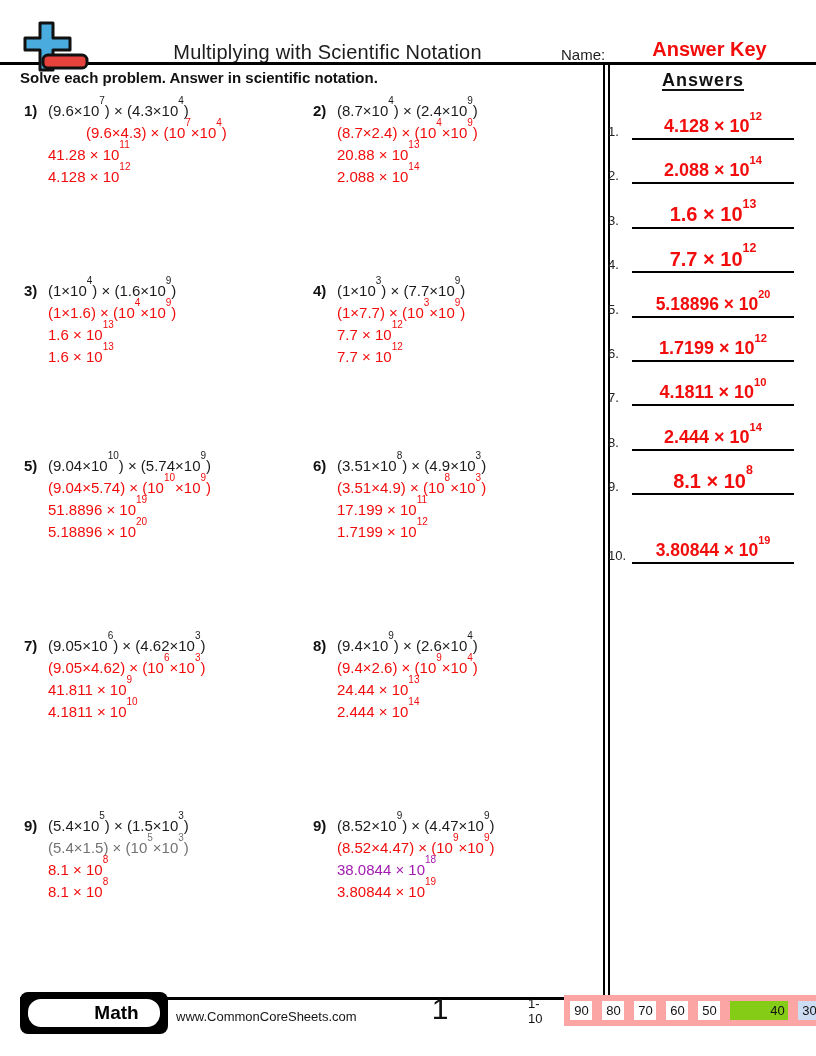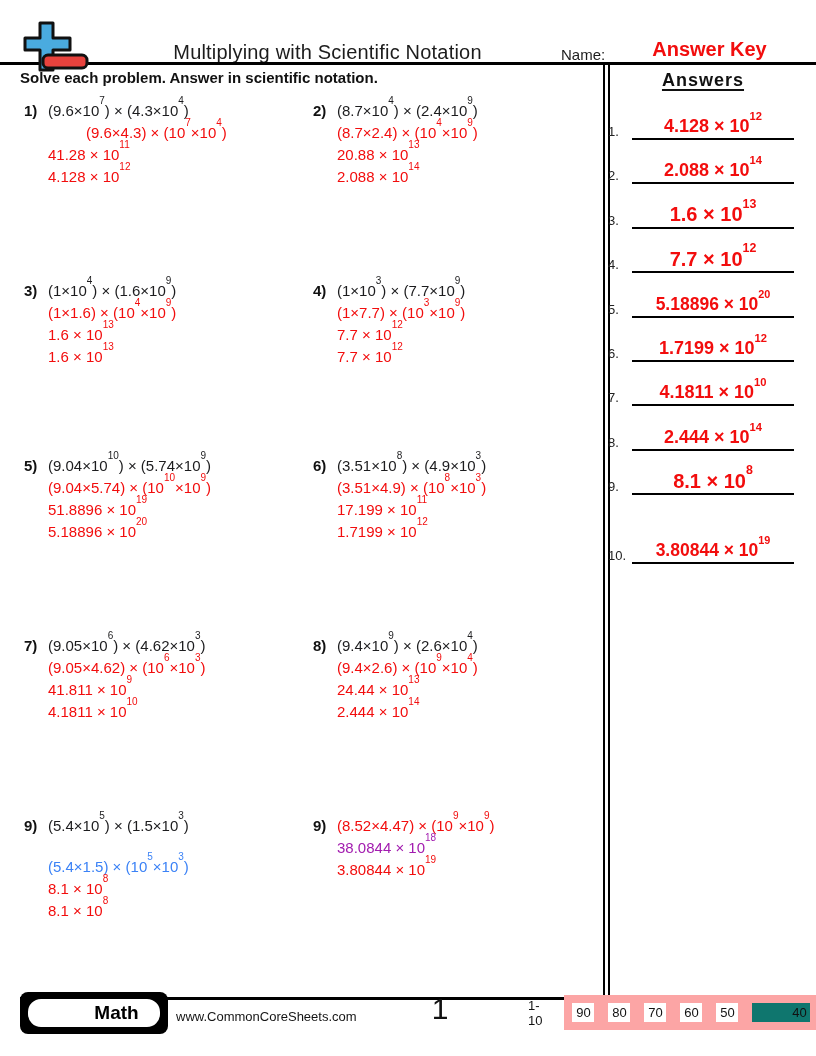--- a/index.html
+++ b/index.html
@@ -40,21 +40,21 @@
   #badge{position:absolute; left:20px; top:992px; width:148px; height:42px;
     background:#000; border-radius:8px; z-index:3; display:flex; align-items:center; justify-content:center;}
   #badge-oval{width:132px; height:28px; background:#fff; border:3px solid #000; border-radius:16px;
     display:flex; align-items:center; justify-content:center;}
   #badge-label{font-size:19px; font-weight:700; color:#000;margin-left:45px;}
   #website{position:absolute; left:176px; top:1009px; font-size:13px; color:#141414;}
   #page-number{position:absolute; left:420px; top:992px; width:40px; text-align:center;
     font-size:30px; font-weight:400; color:#111;}
   #score-strip{position:absolute; left:528px; top:995px; display:flex; align-items:center;gap:14px;}
   #score-range{font-size:13px; color:#111; margin-right:8px;}
-  .score-cell{width:22px; height:19px; border:8px solid #fca5a5; margin-left:-2px;
+  .score-cell{width:22px; height:19px; border:6px solid #fca5a5; margin-left:-2px;
     display:flex; align-items:center; justify-content:center; font-size:13px; color:#111; background:#fff;}
   .score-cell.first{margin-left:0;}
 </style>
 </head>
 <body>
 
 <div id="sheet">
 
   <svg id="logo" width="88" height="62" viewBox="0 0 88 62">
     <path d="M22,11 L35,11 L35,26 L52,26 L52,38 L35,38 L35,58 L22,58 L22,38 L7,38 L7,26 L22,26 Z" fill="#4aabdf" stroke="#111" stroke-width="3" stroke-linejoin="round"></path>
@@ -182,28 +182,29 @@
           <div class="pline statement">(9.4×10<sup>9</sup>) × (2.6×10<sup>4</sup>)</div>
           <div class="pline work" style="color: rgb(242, 13, 13);">(9.4×2.6) × (10<sup>9</sup>×10<sup>4</sup>)</div>
           <div class="pline work" style="color: rgb(242, 13, 13);">24.44 × 10<sup>13</sup></div>
           <div class="pline work" style="color: rgb(242, 13, 13);">2.444 × 10<sup>14</sup></div>
         </div>
       </div>
       <div class="problem" style="left: 24px; top: 813px;">
         <span class="pnum">9)</span>
         <div class="plines">
           <div class="pline statement">(5.4×10<sup>5</sup>) × (1.5×10<sup>3</sup>)</div>
-          <div class="pline work" style="color: #3b82f6; margin-top: 19px;">(5.4×1.5) × (10<sup>5</sup>×10<sup>3</sup>)</div>
+          <div class="pline work" style="color: #737373;">(5.4×1.5) × (10<sup>5</sup>×10<sup>3</sup>)</div>
           <div class="pline work" style="color: rgb(242, 13, 13);">8.1 × 10<sup>8</sup></div>
           <div class="pline work" style="color: rgb(242, 13, 13);">8.1 × 10<sup>8</sup></div>
         </div>
       </div>
       <div class="problem" style="left: 313px; top: 813px;">
         <span class="pnum">9)</span>
         <div class="plines">
+          <div class="pline statement">(8.52×10<sup>9</sup>) × (4.47×10<sup>9</sup>)</div>
           <div class="pline work" style="color: rgb(242, 13, 13);">(8.52×4.47) × (10<sup>9</sup>×10<sup>9</sup>)</div>
           <div class="pline work" style="color: #a21caf;">38.0844 × 10<sup>18</sup></div>
           <div class="pline work" style="color: rgb(242, 13, 13);">3.80844 × 10<sup>19</sup></div>
         </div>
       </div>
     </div>
 
   <div id="footer-rule"></div>
   <div id="badge">
     <div id="badge-oval">
@@ -213,21 +214,21 @@
   <div id="website">www.CommonCoreSheets.com</div>
   <div id="page-number">1</div>
   <div id="score-strip">
     <span id="score-range">1-10</span>
     <div id="score-cells" style="display:flex;">
         <div class="score-cell first">90</div>
         <div class="score-cell">80</div>
         <div class="score-cell">70</div>
         <div class="score-cell">60</div>
         <div class="score-cell">50</div>
-        <div class="score-cell" style="background: #0f766e; padding-left: 36px;">40</div>
+        <div class="score-cell" style="background: #84cc16; padding-left: 36px;">40</div>
         <div class="score-cell" style="background: rgb(204, 220, 242);">30</div>
         <div class="score-cell" style="background: rgb(204, 220, 242);">20</div>
         <div class="score-cell" style="background: rgb(204, 220, 242);">10</div>
         <div class="score-cell" style="background: rgb(204, 220, 242);">0</div>
       </div>
   </div>
 
 </div>
 
 </body></html>

